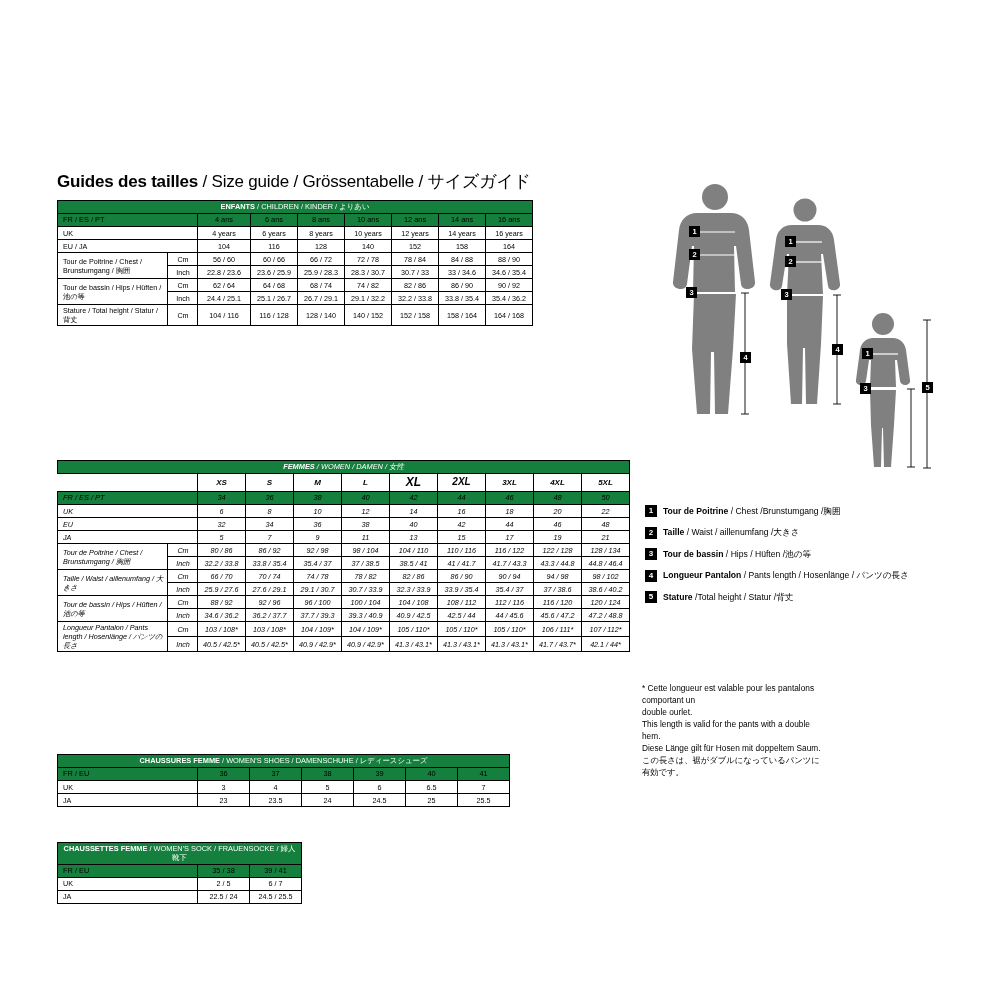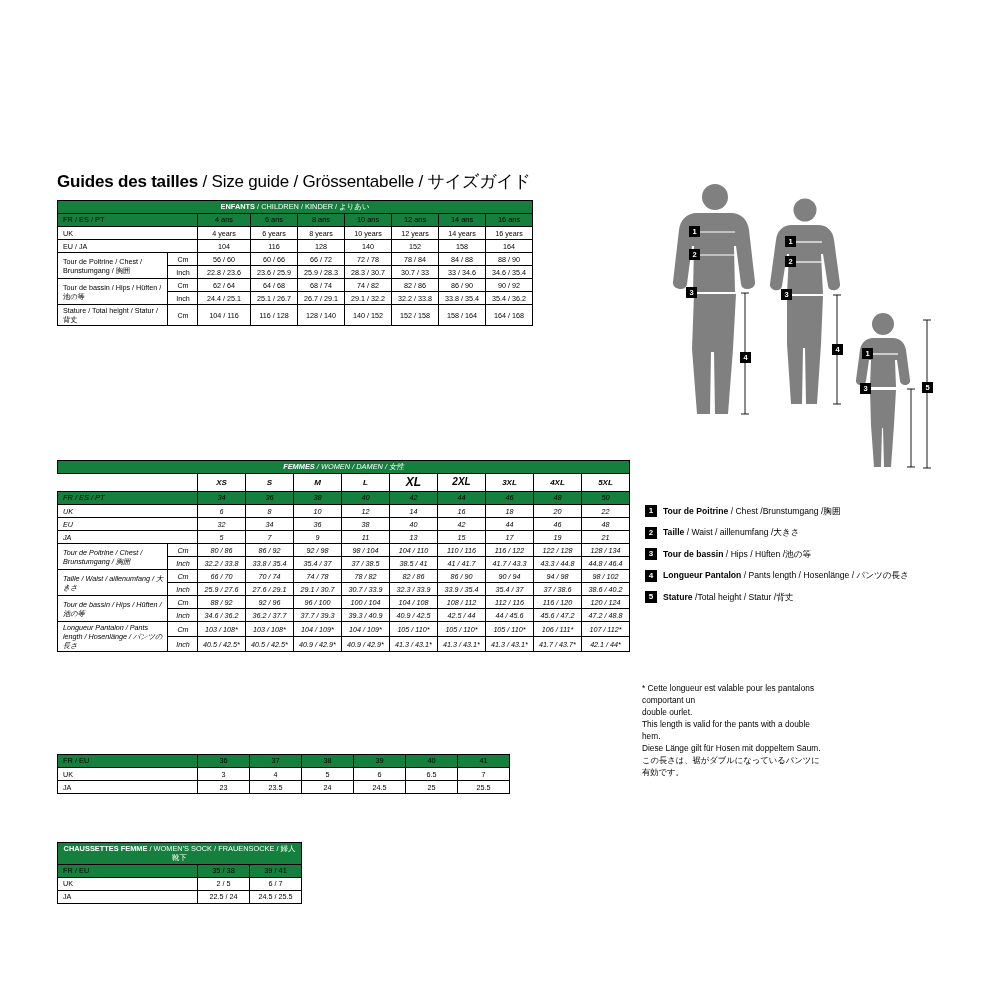--- a/index.html
+++ b/index.html
@@ -430,20 +430,23 @@
     <colgroup>
       <col style="width:140px">
       <col style="width:52px">
         <col style="width:52px">
         <col style="width:52px">
       <col style="width:52px">
         <col style="width:52px">
         <col style="width:52px">
     </colgroup>
     <tbody id="shoes-body">
+        <tr class="hdrbar">
+          <td colspan="7"><span class="bb">CHAUSSURES FEMME</span><span> / WOMEN'S SHOES / DAMENSCHUHE / レディースシューズ</span></td>
+        </tr>
         <tr class="yellow">
           <td class="lbl">FR / EU</td>
           <td>36</td>
           <td>37</td>
           <td>38</td>
           <td>39</td>
           <td>40</td>
           <td>41</td>
         </tr>
         <tr>

